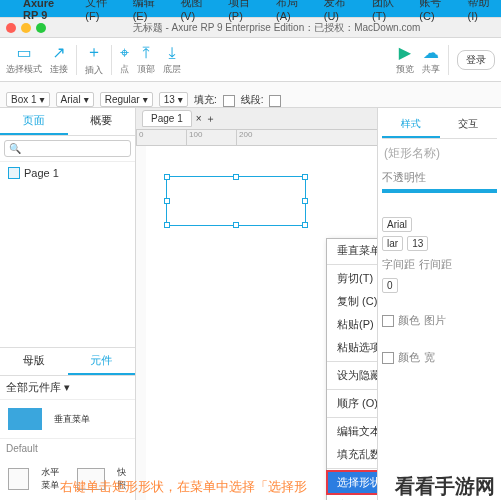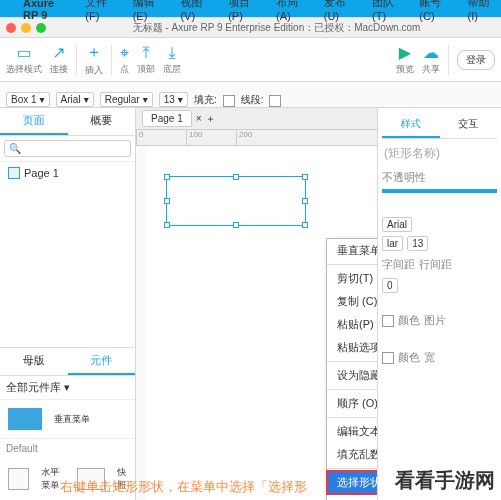--- a/index.html
+++ b/index.html
@@ -48,21 +48,21 @@
 .ctx { position: absolute; left: 190px; top: 130px; width: 130px; background: #fff; border: 1px solid #bbb; box-shadow: 2px 2px 6px rgba(0,0,0,0.2); font-size: 11px; z-index: 100; }
 .ci { padding: 4px 10px; cursor: pointer; display: flex; justify-content: space-between; }
 .ci.hl { background: #2b7de1; color: #fff; outline: 2px solid #e63946; outline-offset: -1px; }
 .csep { height: 1px; background: #ddd; margin: 2px 0; }
 .rightpanel { width: 124px; background: #fff; border-left: 1px solid #d8d8d8; padding: 4px; font-size: 10px; overflow: hidden; }
 .rtabs { display: flex; border-bottom: 1px solid #ddd; }
 .rname { padding: 6px 2px; color: #aaa; font-size: 12px; }
 .rlabel { color: #888; font-size: 11px; padding: 2px 0; }
 .rrow { display: flex; align-items: center; gap: 4px; padding: 2px 0; }
 .tip { position: absolute; bottom: 4px; left: 60px; font-size: 13px; color: #ff8a3d; z-index: 200; }
-.wm { position: absolute; bottom: 6px; right: 6px; font-size: 20px; font-weight: 700; color: #333; z-index: 201; text-shadow: 0 0 3px #fff; }
+.wm { position: absolute; bottom: 0; right: 6px; font-size: 20px; font-weight: 700; color: #333; z-index: 201; text-shadow: 0 0 3px #fff; }
 </style>
 </head>
 <body>
 
 <div class="macbar">
   <span class="apple"></span>
   <span class="boldm">Axure RP 9</span>
   <span>文件 (F)</span>
   <span>编辑 (E)</span>
   <span>视图 (V)</span>

